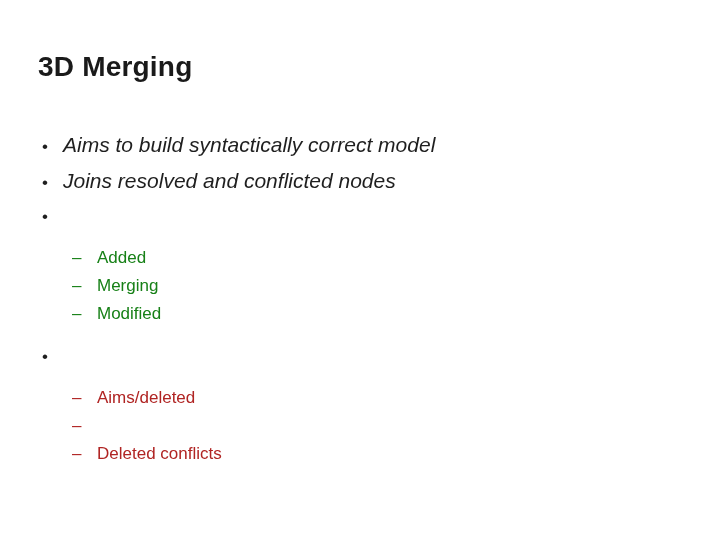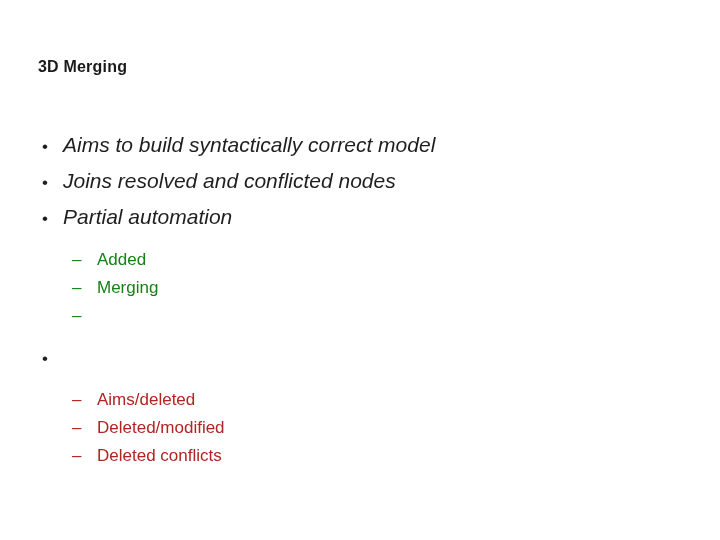--- a/index.html
+++ b/index.html
@@ -19,21 +19,21 @@
     height: 540px;
     background: #ffffff;
     overflow: hidden;
   }
 
   
   .slide-title {
     position: absolute;
     left: 38px;
     top: 52px;
-    font-size: 16px;
+    font-size: 28px;
     font-weight: bold;
     color: #1a1a1a;
     letter-spacing: 0.2px;
     line-height: 30px;
     white-space: nowrap;
   }
 
   
   .body-content {
     position: absolute;
@@ -111,52 +111,51 @@
       <div class="bullet-l1">
         <span class="marker">•</span>
         <span class="label">Aims to build syntactically correct model</span>
       </div>
       <div class="bullet-l1">
         <span class="marker">•</span>
         <span class="label">Joins resolved and conflicted nodes</span>
       </div>
       <div class="bullet-l1">
         <span class="marker">•</span>
-        <span class="label">Partial automation</span>
       </div>
     </div>
 
     <div class="sub-list group-gap-top-green">
       <div class="bullet-l2" style="color:#178017">
         <span class="marker">–</span>
         <span class="label">Added</span>
       </div>
       <div class="bullet-l2" style="color:#178017">
         <span class="marker">–</span>
         <span class="label">Merging</span>
       </div>
       <div class="bullet-l2" style="color:#178017">
         <span class="marker">–</span>
+        <span class="label">Modified</span>
       </div>
     </div>
 
     <div class="bullet-group group-gap-top-main">
       <div class="bullet-l1">
         <span class="marker">•</span>
       </div>
     </div>
 
     <div class="sub-list group-gap-top-red">
       <div class="bullet-l2" style="color:#b02423">
         <span class="marker">–</span>
         <span class="label">Aims/deleted</span>
       </div>
       <div class="bullet-l2" style="color:#b02423">
         <span class="marker">–</span>
-        <span class="label">Deleted/modified</span>
       </div>
       <div class="bullet-l2" style="color:#b02423">
         <span class="marker">–</span>
         <span class="label">Deleted conflicts</span>
       </div>
     </div>
 
   </div>
 </div>
 

